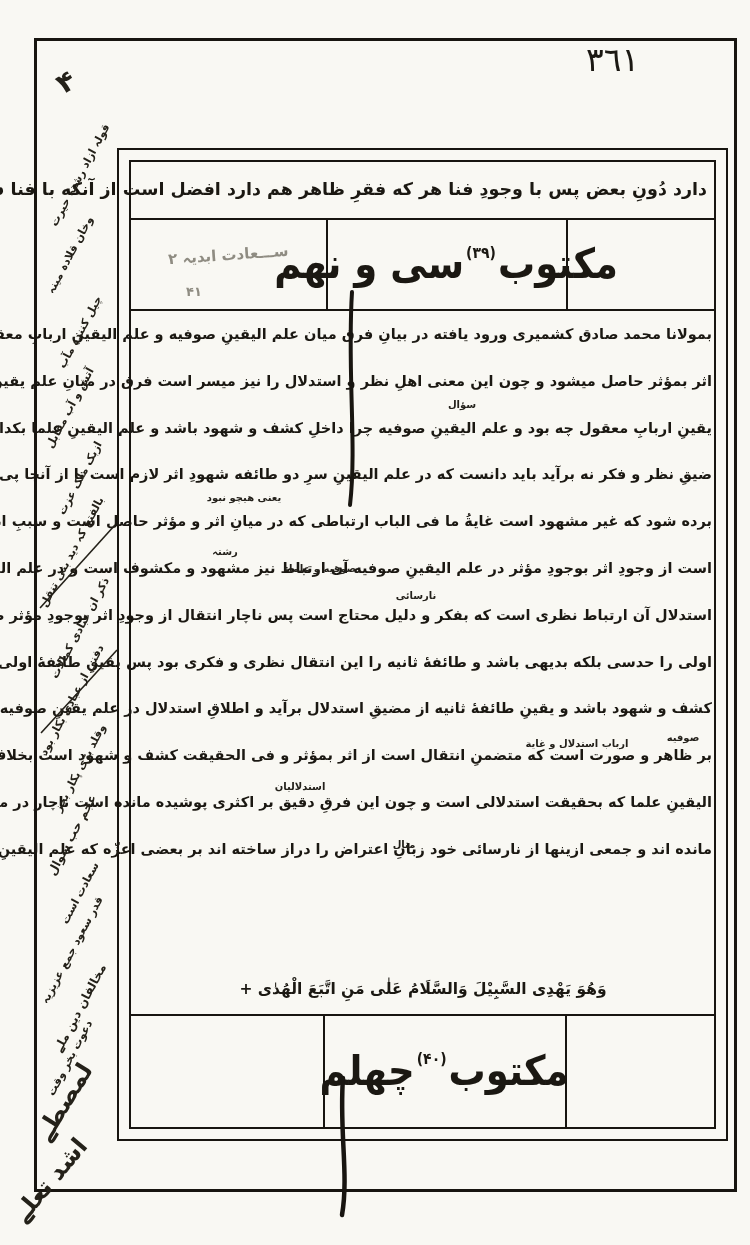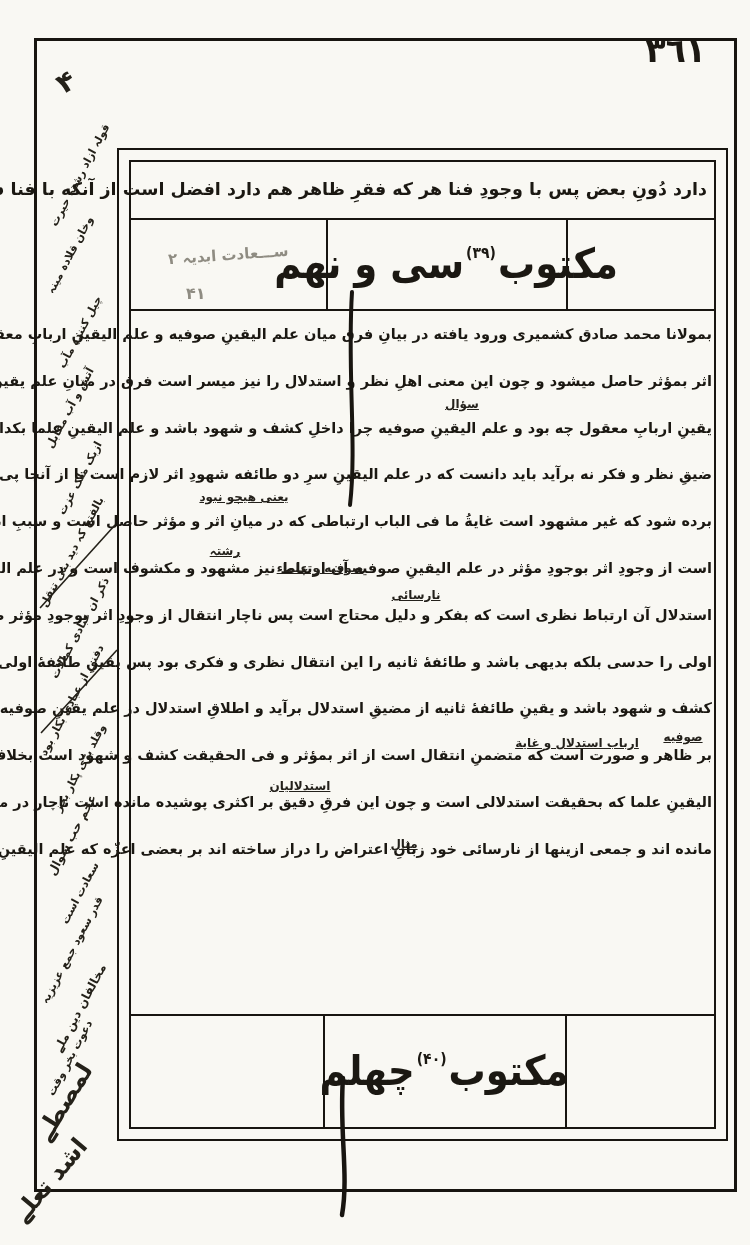--- a/index.html
+++ b/index.html
@@ -8,45 +8,45 @@
     background:#f9f8f3;overflow:hidden;
     font-family:"DejaVu Sans", sans-serif;color:#1b1812;direction:rtl;
   }
   .abs{position:absolute;}
   
   .outer-border{left:34px;top:38px;width:703px;height:1154px;border:3px solid #181510;box-sizing:border-box;}
   .frame-outer {left:117px;top:148px;width:611px;height:993px;border:2px solid #181510;box-sizing:border-box;}
   .frame-inner {left:129px;top:160px;width:587px;height:969px;border:2px solid #181510;box-sizing:border-box;}
   .rule{background:#181510;}
   
-  .page-number{left:586px;top:31px;width:120px;text-align:right;
-    font-size:33px;font-weight:700;letter-spacing:5px;direction:ltr;}
+  .page-number{left:586px;top:40px;width:120px;text-align:left;
+    font-size:33px;font-weight:400;letter-spacing:5px;direction:ltr;}
   
   .cont-line{left:137px;top:163px;width:570px;height:52px;line-height:52px;
     font-size:17.5px;font-weight:700;white-space:nowrap;
     text-align:justify;text-align-last:justify;overflow:visible;}
   
   .heading{display:flex;align-items:center;justify-content:center;
     font-weight:700;white-space:nowrap;transform:scaleY(1.12);}
   .heading .hword{font-size:37px;}
   .heading .hnum{font-size:14px;margin:0 2px;position:relative;top:-10px;font-weight:700;}
   .heading-39{left:322px;top:218px;width:248px;height:91px;}
   .heading-40{left:318px;top:1014px;width:252px;height:112px;}
   
   .pencil{color:#8f8c82;font-size:15px;font-weight:600;transform:rotate(-4deg);white-space:nowrap;}
-  .pencil-small{color:#8f8c82;font-size:16px;font-weight:600;}
+  .pencil-small{color:#8f8c82;font-size:13px;font-weight:600;}
   
   #body-text{left:134px;top:311px;width:578px;}
   .bline{height:46.8px;line-height:46.8px;font-size:14.5px;font-weight:700;
     white-space:nowrap;text-align:justify;text-align-last:justify;overflow:visible;}
   .closing{left:134px;top:966px;width:578px;height:47px;line-height:47px;
     text-align:center;font-size:15.5px;font-weight:700;}
   
-  .gloss{font-size:12px;font-weight:700;white-space:nowrap;color:#24211b;
-    transform:translate(-50%,-50%);text-decoration:underline;}
+  .gloss{font-size:10px;font-weight:700;white-space:nowrap;color:#24211b;
+    transform:translate(-50%,-50%);}
   
   .margin-note{white-space:nowrap;color:#242119;font-weight:600;
     transform-origin:center;}
   svg.strokes{left:0;top:0;pointer-events:none;}
 </style>
 </head>
 <body>
 
 <div class="page">
 
@@ -83,20 +83,21 @@
       <div class="bline">ضیقِ نظر و فکر نه برآید باید دانست که در علم الیقینِ سرِ دو طائفه شهودِ اثر لازم است تا از آنجا پی بمؤثر</div>
       <div class="bline">برده شود که غیر مشهود است غایةُ ما فی الباب ارتباطی که در میانِ اثر و مؤثر حاصل است و سببِ انتقال</div>
       <div class="bline">است از وجودِ اثر بوجودِ مؤثر در علم الیقینِ صوفیه آن ارتباط نیز مشهود و مکشوف است و در علم الیقینِ اهلِ</div>
       <div class="bline">استدلال آن ارتباط نظری است که بفکر و دلیل محتاج است پس ناچار انتقال از وجودِ اثر بوجودِ مؤثر طائفۀ</div>
       <div class="bline">اولی را حدسی بلکه بدیهی باشد و طائفۀ ثانیه را این انتقال نظری و فکری بود پس یقینِ طائفۀ اولی داخلِ</div>
       <div class="bline">کشف و شهود باشد و یقینِ طائفۀ ثانیه از مضیقِ استدلال برآید و اطلاقِ استدلال در علم یقینِ صوفیه مبنی</div>
       <div class="bline">بر ظاهر و صورت است که متضمنِ انتقال است از اثر بمؤثر و فی الحقیقت کشف و شهود است بخلافِ علم</div>
       <div class="bline">الیقینِ علما که بحقیقت استدلالی است و چون این فرقِ دقیق بر اکثری پوشیده مانده است ناچار در مرتبۀ حیرت</div>
       <div class="bline">مانده اند و جمعی ازینها از نارسائی خود زبانِ اعتراض را دراز ساخته اند بر بعضی اعزّه که علم الیقینِ صوفیه را</div>
     </div>
+  <div class="abs closing">وَهُوَ یَهْدِی السَّبِیْلَ وَالسَّلَامُ عَلٰی مَنِ اتَّبَعَ الْهُدٰی +</div>
 
   <div class="abs heading heading-40">
     <span class="hword">مکتوب</span>
     <span class="hnum">(۴٠)</span>
     <span class="hword">چهلم</span>
   </div>
 
   <div id="glosses">
       <span class="abs gloss" style="left: 462px; top: 404px;">سؤال</span>
       <span class="abs gloss" style="left: 244px; top: 497px;">یعنی هیچو نبود</span>

